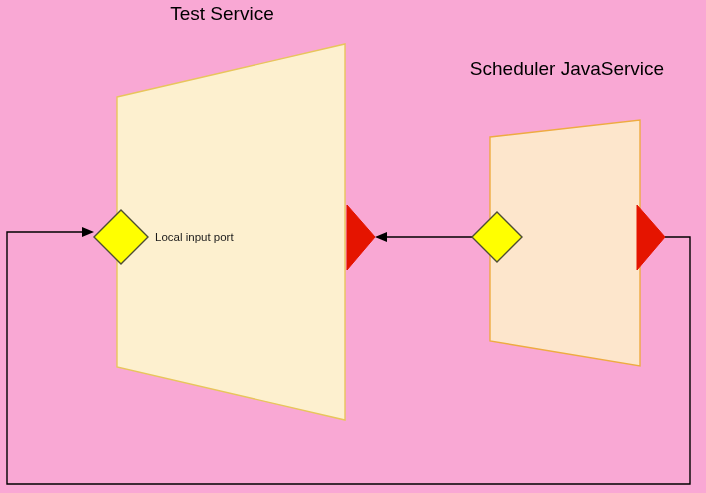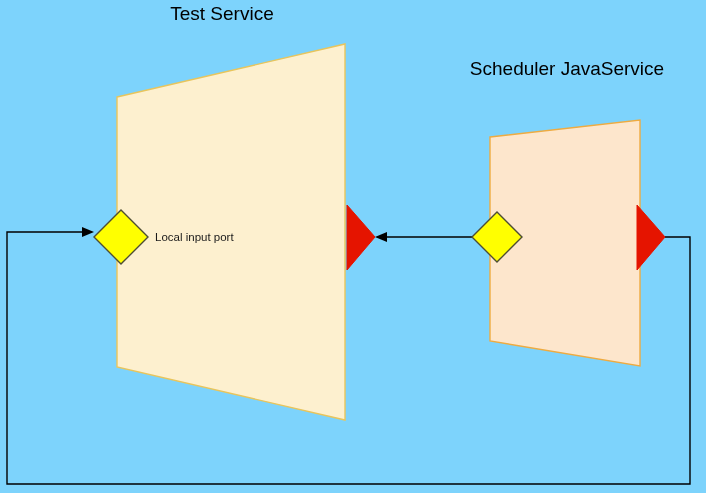--- a/index.html
+++ b/index.html
@@ -10,21 +10,21 @@
   body {
     width: 706px;
     height: 493px;
     font-family: "Liberation Sans", sans-serif;
     overflow: hidden;
   }
   #diagram-canvas {
     position: relative;
     width: 706px;
     height: 493px;
-    background: #7dd3fc;
+    background: #f9a8d4;
   }
   #diagram-svg {
     position: absolute;
     top: 0;
     left: 0;
     width: 706px;
     height: 493px;
   }
   .shape-title {
     font-family: "Liberation Sans", sans-serif;

